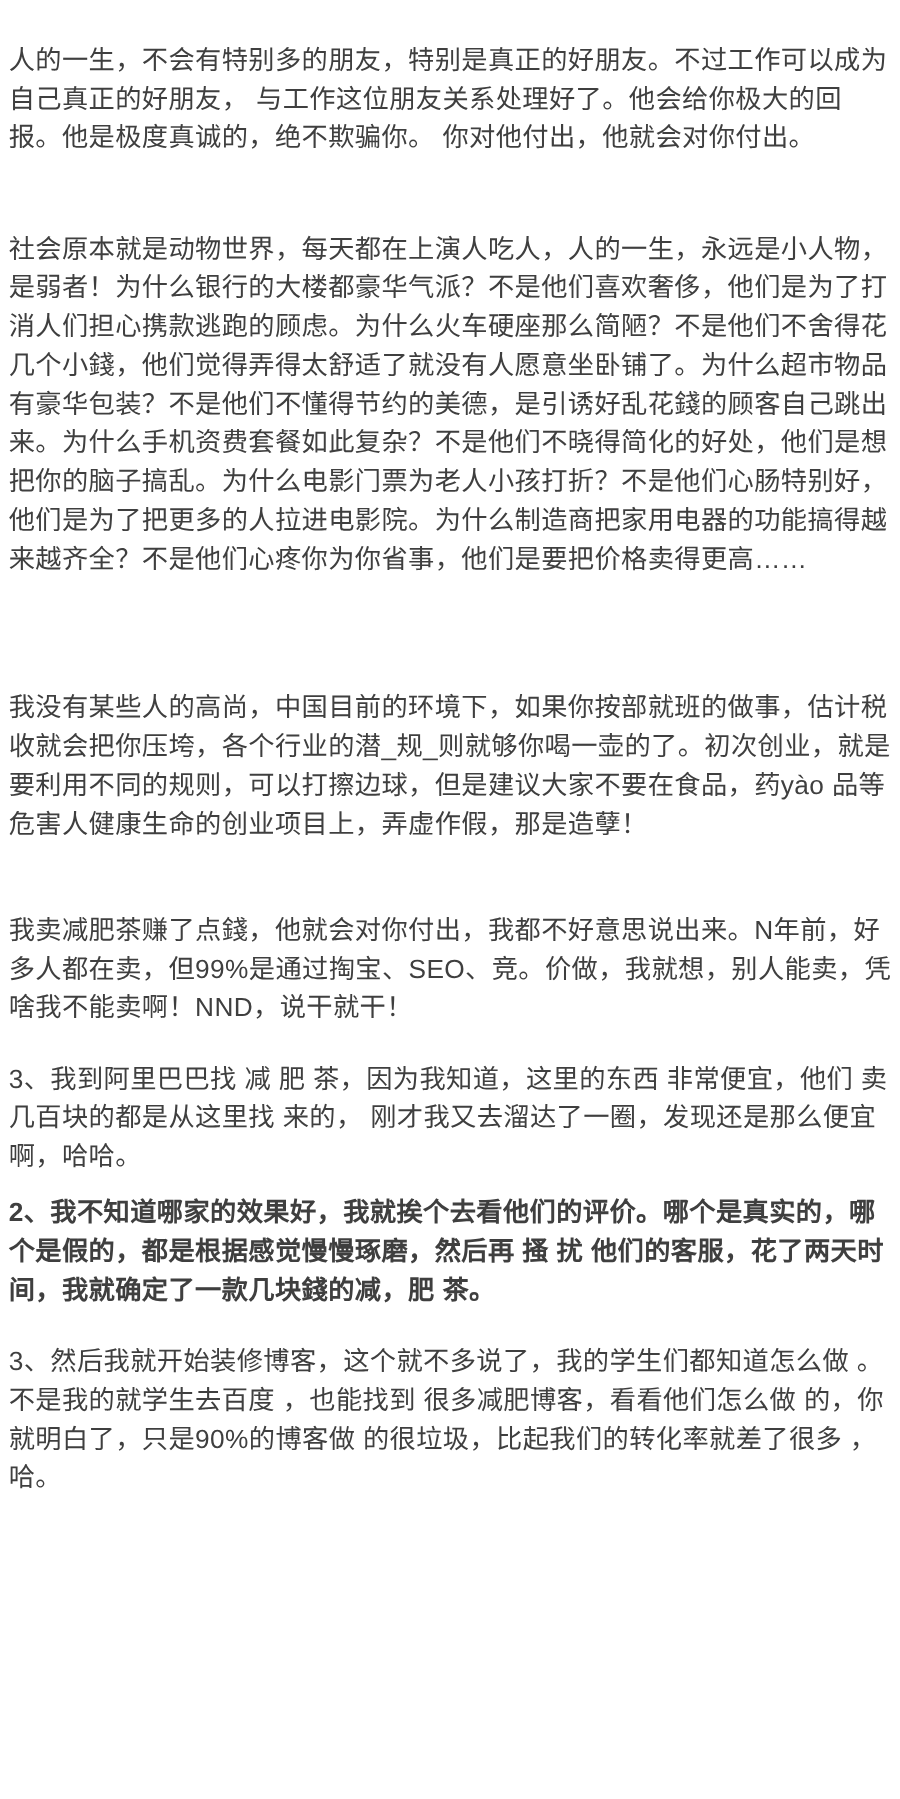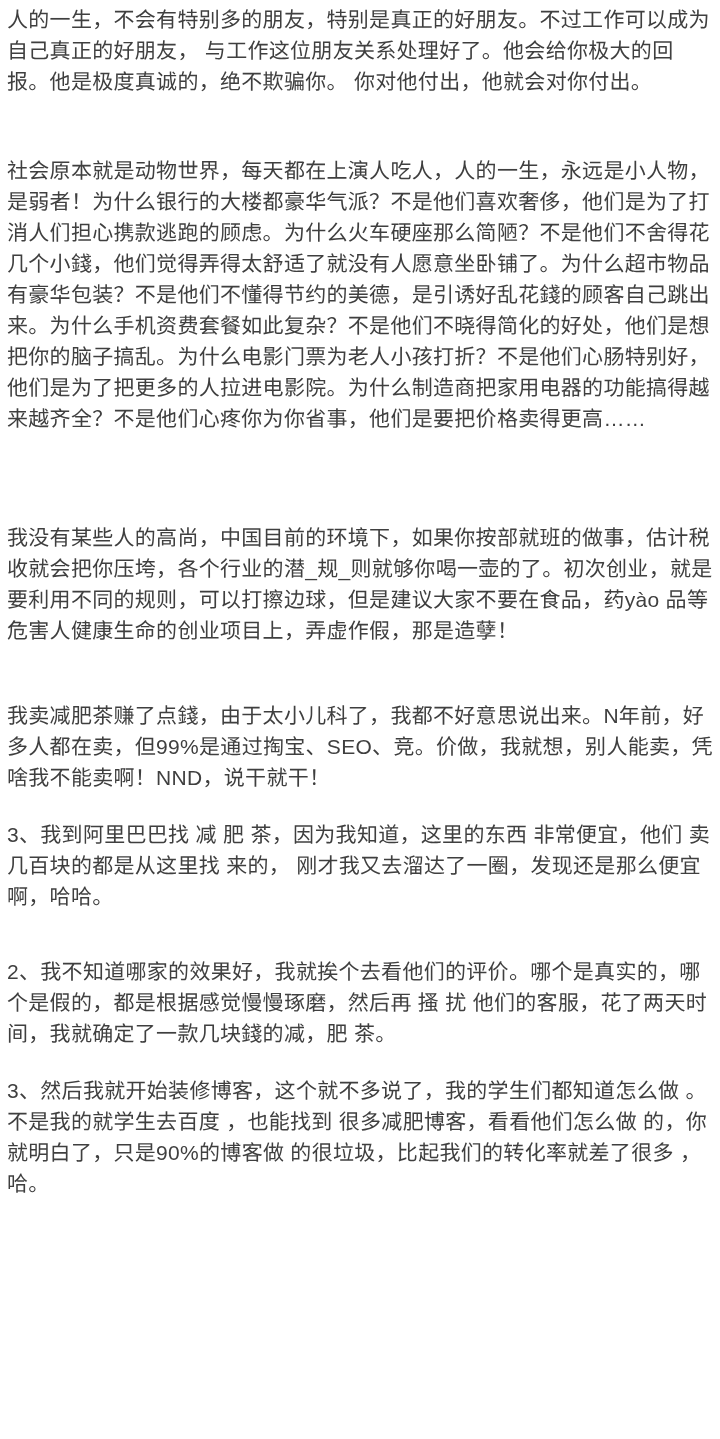--- a/index.html
+++ b/index.html
@@ -20,41 +20,41 @@
   }
   .para {
     margin: 0;
     font-size: 21px;
     line-height: 31px;
     text-align: left;
     letter-spacing: 0.3px;
     word-break: break-all;
   }
   
-  .p1 { margin-top: 4px; }
+  .p1 { margin-top: 33px; }
   .p2 { margin-top: 58px; }
   .p3 { margin-top: 66px; }
   .p4 { margin-top: 88px; }
   .p5 { margin-top: 54px; }
   .step1 { margin-top: 26px; }
-  .step2 { margin-top: 44px; }
+  .step2 { margin-top: 14px; font-weight: bold; }
   .step3 { margin-top: 26px; }
 </style>
 </head>
 <body>
 
 <main class="article">
   <p class="para p1">人的一生，不会有特别多的朋友，特别是真正的好朋友。不过工作可以成为自己真正的好朋友， 与工作这位朋友关系处理好了。他会给你极大的回报。他是极度真诚的，绝不欺骗你。 你对他付出，他就会对你付出。</p>
 
   <p class="para p2">社会原本就是动物世界，每天都在上演人吃人，人的一生，永远是小人物，是弱者！为什么银行的大楼都豪华气派？不是他们喜欢奢侈，他们是为了打消人们担心携款逃跑的顾虑。为什么火车硬座那么简陋？不是他们不舍得花几个小錢，他们觉得弄得太舒适了就没有人愿意坐卧铺了。为什么超市物品有豪华包装？不是他们不懂得节约的美德，是引诱好乱花錢的顾客自己跳出来。为什么手机资费套餐如此复杂？不是他们不晓得简化的好处，他们是想把你的脑子搞乱。为什么电影门票为老人小孩打折？不是他们心肠特别好，他们是为了把更多的人拉进电影院。为什么制造商把家用电器的功能搞得越来越齐全？不是他们心疼你为你省事，他们是要把价格卖得更高……</p>
 
 
   <p class="para p4">我没有某些人的高尚，中国目前的环境下，如果你按部就班的做事，估计税 收就会把你压垮，各个行业的潜_规_则就够你喝一壶的了。初次创业，就是要利用不同的规则，可以打擦边球，但是建议大家不要在食品，药yào 品等危害人健康生命的创业项目上，弄虚作假，那是造孽！</p>
 
-  <p class="para p5">我卖减肥茶赚了点錢，由于太小儿科了，我都不好意思说出来。N年前，好多人都在卖，但99%是通过掏宝、SEO、竞。价做，我就想，别人能卖，凭啥我不能卖啊！NND，说干就干！</p>
+  <p class="para p5">我卖减肥茶赚了点錢，他就会对你付出，我都不好意思说出来。N年前，好多人都在卖，但99%是通过掏宝、SEO、竞。价做，我就想，别人能卖，凭啥我不能卖啊！NND，说干就干！</p>
 
   <p class="para step1">3、我到阿里巴巴找 减 肥 茶，因为我知道，这里的东西 非常便宜，他们 卖几百块的都是从这里找 来的， 刚才我又去溜达了一圈，发现还是那么便宜啊，哈哈。</p>
 
   <p class="para step2">2、我不知道哪家的效果好，我就挨个去看他们的评价。哪个是真实的，哪个是假的，都是根据感觉慢慢琢磨，然后再 搔 扰 他们的客服，花了两天时间，我就确定了一款几块錢的减，肥 茶。</p>
 
   <p class="para step3">3、然后我就开始装修博客，这个就不多说了，我的学生们都知道怎么做 。不是我的就学生去百度 ，也能找到 很多减肥博客，看看他们怎么做 的，你就明白了，只是90%的博客做 的很垃圾，比起我们的转化率就差了很多 ，哈。</p>
 
 </main>
 
 </body></html>

